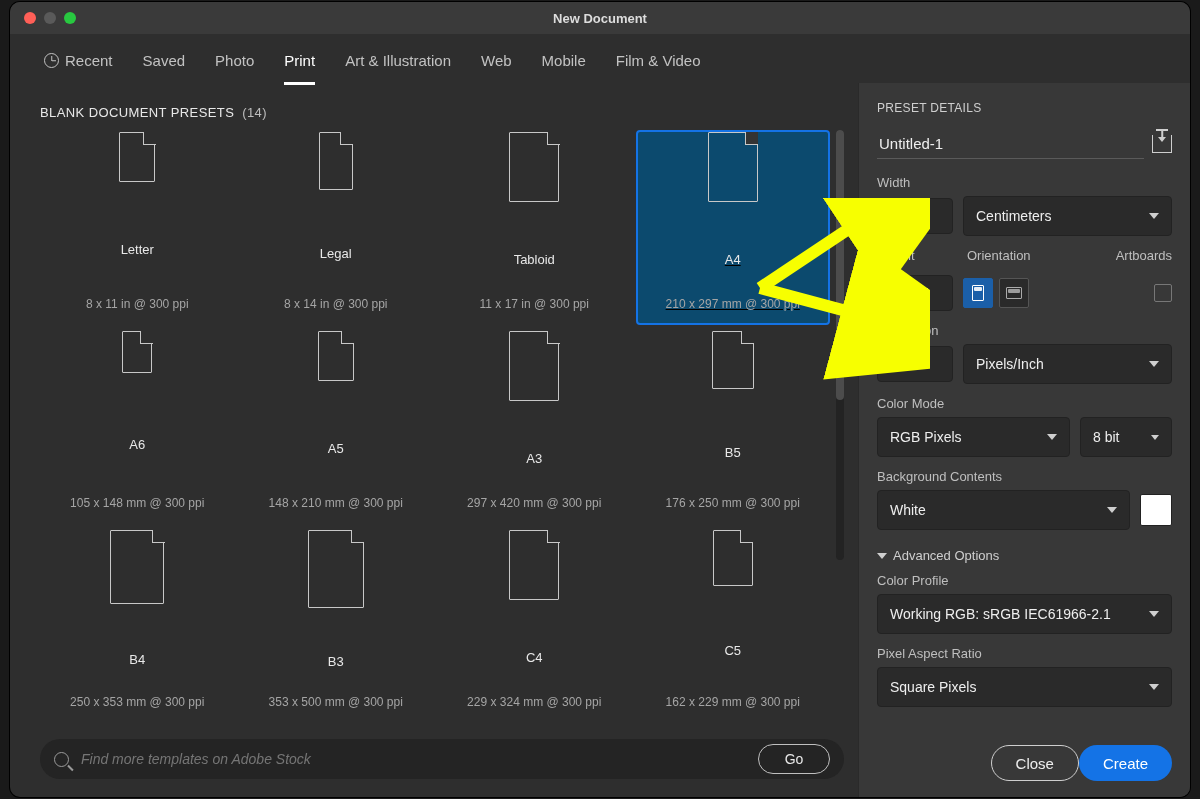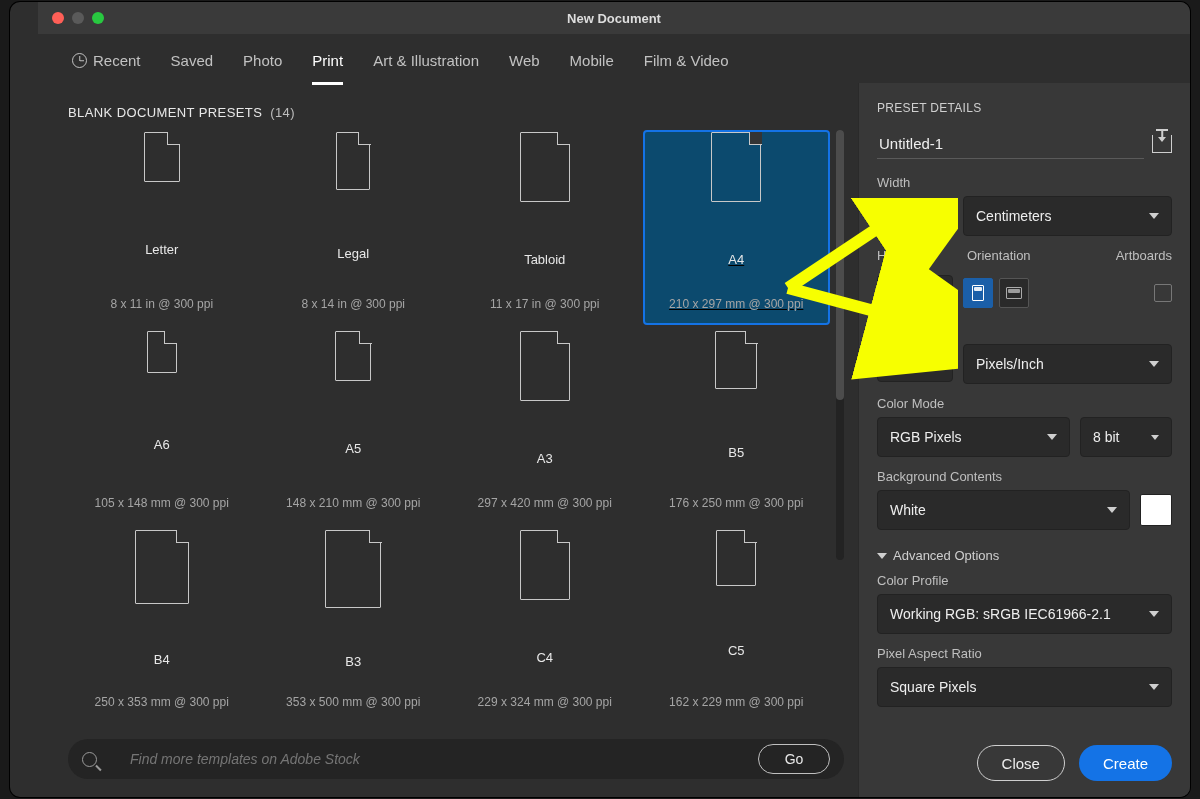--- a/index.html
+++ b/index.html
@@ -1,17 +1,17 @@
 <!DOCTYPE html>
 <html><head>
 <meta charset="utf-8">
 <style>
   * { box-sizing: border-box; margin: 0; padding: 0; font-family: -apple-system, "Segoe UI", Arial, sans-serif; }
   body { width: 1200px; height: 799px; background: #1a1a1a; overflow: hidden; position: relative; }
-  .window { width: 1180px; height: 795px; margin: 2px auto; background: #2e2e2e; border-radius: 10px; overflow: hidden; display: flex; flex-direction: column; box-shadow: 0 0 0 1px #000; padding-left: 28px; }
+  .window { width: 1180px; height: 795px; margin: 2px auto; background: #2e2e2e; border-radius: 10px; overflow: hidden; display: flex; flex-direction: column; box-shadow: 0 0 0 1px #000; }
   .titlebar { height: 32px; background: #3a3a3a; display: flex; align-items: center; position: relative; }
   .traffic { display: flex; gap: 8px; padding-left: 14px; }
   .dot { width: 12px; height: 12px; border-radius: 50%; }
   .dot.red { background: #ff5f57; }
   .dot.yellow { background: #5a5a5a; }
   .dot.green { background: #28c840; }
   .title { position: absolute; left: 0; right: 0; text-align: center; color: #ddd; font-size: 13px; font-weight: 600; pointer-events: none; }
   .tabbar { display: flex; gap: 30px; padding: 18px 34px 0 34px; border-bottom: none; }
   .tab { color: #c2c2c2; font-size: 15px; padding-bottom: 14px; cursor: pointer; position: relative; display:flex; align-items:center; gap:6px;}
   .tab.active { color: #fff; }
@@ -31,21 +31,21 @@
   .preset .page-icon { margin-bottom: 24px; display:flex; align-items:center; justify-content:center;}
   .preset .name { color: #e8e8e8; font-size: 13px; margin-bottom: 4px; text-align:center;}
   .preset .sub { color: #a5a5a5; font-size: 12px; text-align:center;}
   
   .pg { position: relative; border: 1.5px solid #c8c8c8; border-radius: 1px; background:transparent;}
   .pg::after { content:""; position:absolute; top:-1.5px; right:-1.5px; width:12px; height:12px; background:#2e2e2e; border-left:1.5px solid #c8c8c8; border-bottom:1.5px solid #c8c8c8; }
   .pg.sel::after{ background:#343434;}
   .scrollbar { position:absolute; top:0; right:0; width:8px; height:430px; background:#232323; border-radius:4px;}
   .scrollbar-thumb{ position:absolute; top:0; width:100%; height:270px; background:#4c4c4c; border-radius:4px;}
 
-  .searchbar { margin-top: 10px; display: flex; align-items: center; background: #242424; border-radius: 20px; padding: 0 14px; height: 40px; width: 100%; gap: 21px; }
+  .searchbar { margin-top: 10px; display: flex; align-items: center; background: #242424; border-radius: 20px; padding: 0 14px; height: 40px; width: 100%; }
   .search-icon { width:15px; height:15px; border:1.8px solid #9a9a9a; border-radius:50%; position:relative; margin-right:12px;}
   .search-icon::after{content:"";position:absolute;width:7px;height:1.8px;background:#9a9a9a;right:-6px;bottom:-3px;transform:rotate(45deg);}
   .search-input { flex:1; background:transparent; border:none; color:#ddd; font-size:14px; font-style:italic; outline:none;}
   .go-btn { width:72px; height:30px; border:1.5px solid #bfbfbf; color:#e8e8e8; background:transparent; border-radius:16px; font-size:14px; cursor:pointer; margin-left:14px;}
 
   .right { width: 332px; background: #383838; padding: 18px 18px 16px 18px; display: flex; flex-direction: column; font-size: 13px; color: #cfcfcf; border-left:1px solid #2a2a2a;}
   .right .section-title { font-size: 12px; color: #cfcfcf; margin-bottom: 14px; letter-spacing:.3px;}
   .name-row { display:flex; align-items:center; gap:8px; margin-bottom: 16px;}
   .name-input { flex:1; background:transparent; border:none; border-bottom:1px solid #5a5a5a; padding:6px 2px; color:#eee; font-size:15px; outline:none;}
   .save-icon { width:20px; height:18px; border:1.5px solid #cfcfcf; border-top:none; position:relative;}
@@ -67,21 +67,21 @@
   .orient-glyph.landscape{width:16px;height:12px;}
   .orient-glyph::after{content:"";position:absolute;top:1px;left:1px;right:1px;height:4px;background:#fff;opacity:.9;border-radius:1px;}
   .orient-btn:not(.active) .orient-glyph{border-color:#aaa;}
   .orient-btn:not(.active) .orient-glyph::after{background:#aaa;}
   .checkbox { width:18px;height:18px;border:1.5px solid #777;border-radius:2px;cursor:pointer;}
   .hdr-row{display:flex;gap:14px;margin-bottom:12px;}
   .hdr-row .lbl{margin:0;}
   .swatch{width:32px;height:32px;background:#fff;border:1px solid #222;border-radius:2px;cursor:pointer;}
   .adv-toggle{display:flex;align-items:center;gap:6px;color:#cfcfcf;font-size:13px;margin:6px 0 10px 0;cursor:pointer;}
   .adv-chev{width:0;height:0;border-left:5px solid transparent;border-right:5px solid transparent;border-top:6px solid #cfcfcf;}
-  .footer{margin-top:auto;display:flex;justify-content:flex-end;gap:14px;padding-top:18px;}
+  .footer{margin-top:auto;display:flex;justify-content:flex-end;padding-top:18px;}
   .btn{height:36px;padding:0 24px;border-radius:18px;font-size:15px;cursor:pointer;border:none;}
   .btn.secondary{background:transparent;border:1.5px solid #cfcfcf;color:#eee;}
   .btn.primary{background:#1473e6;color:#fff;font-weight:500;}
 
   
   .arrows{position:absolute; pointer-events:none; z-index:50;}
 </style>
 </head>
 <body>
 

